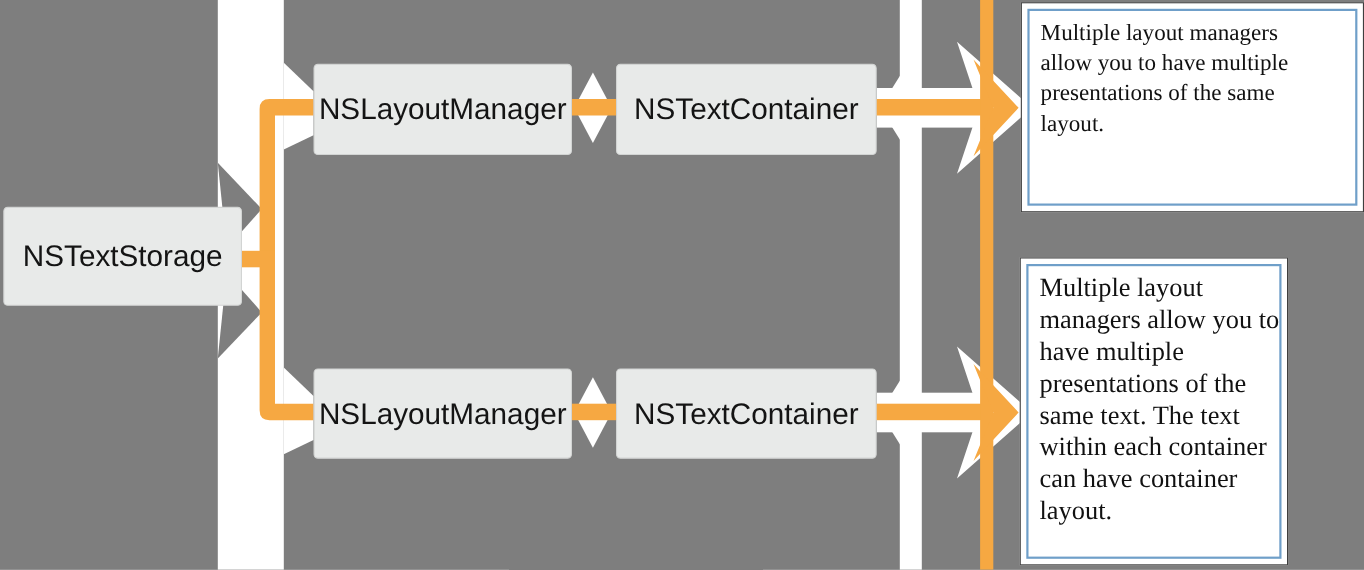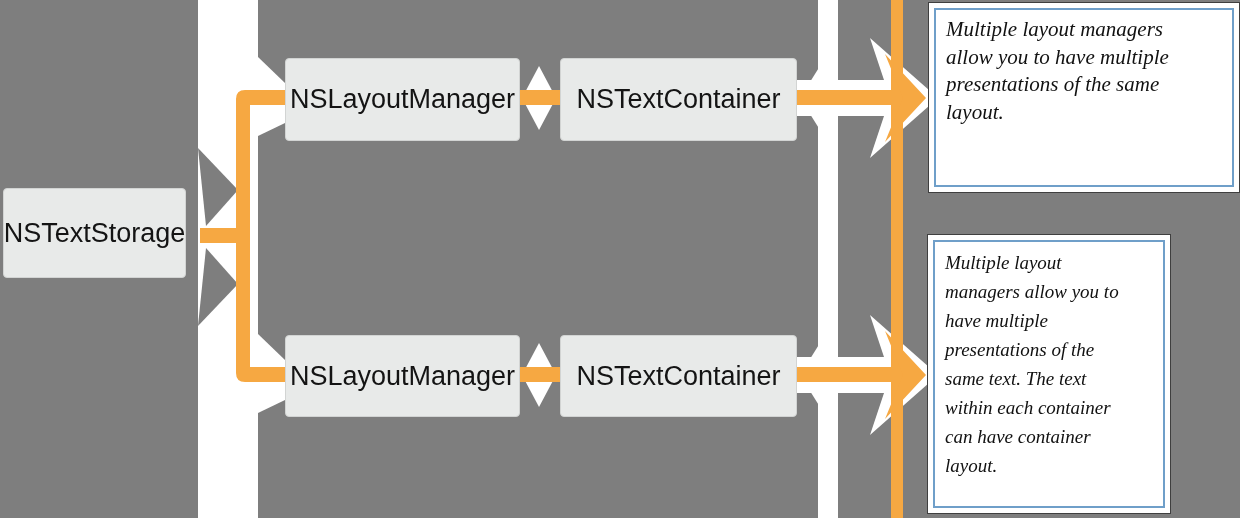--- a/index.html
+++ b/index.html
@@ -28,21 +28,21 @@
   .node{
     position:absolute;
     background:var(--node_fill);
     border:1px solid var(--node_border);
     border-radius:4px;
     display:flex;align-items:center;justify-content:center;
     font-size:27px;color:var(--node_text);
     letter-spacing:0px;
     box-sizing:border-box;
   }
-  .node-storage{left:3px;top:188px;width:183px;height:90px;}
+  .node-storage{left:3px;top:188px;width:217px;height:90px;}
   .node-lm-top{left:285px;top:58px;width:235px;height:83px;}
   .node-tc-top{left:560px;top:58px;width:237px;height:83px;}
   .node-lm-bottom{left:285px;top:335px;width:235px;height:82px;}
   .node-tc-bottom{left:560px;top:335px;width:237px;height:82px;}
 
   .annotation{
     position:absolute;
     background:var(--annotation_bg);
     border:1px solid var(--annotation_border_outer);
     box-sizing:border-box;
@@ -53,22 +53,22 @@
     border:2px solid var(--annotation_border_inner);
     box-sizing:border-box;
     padding:6px 10px;
     overflow:hidden;
     font-family:"Liberation Serif",serif;
     color:var(--annotation_text);
   }
   .annotation-top{left:928px;top:2px;width:312px;height:191px;}
   .annotation-top .annotation-inner{font-size:21px;line-height:27.5px;}
   .annotation-bottom{left:927px;top:234px;width:244px;height:280px;}
-  .annotation-bottom .annotation-inner{font-size:19px;line-height:29px;}
-  .annotation-inner .line{white-space:nowrap;font-style:italic;}
+  .annotation-bottom .annotation-inner{font-size:24px;line-height:29px;}
+  .annotation-inner .line{white-space:nowrap;}
 </style>
 </head>
 <body>
 
 <div class="canvas">
 
   <svg class="bg-svg" viewBox="0 0 1240 518" aria-hidden="true">
 
     <rect class="halo" x="198" y="0" width="60" height="518"></rect>
     <path class="halo" d="M258,57 L285,83 L285,123 L258,136 Z"></path>

